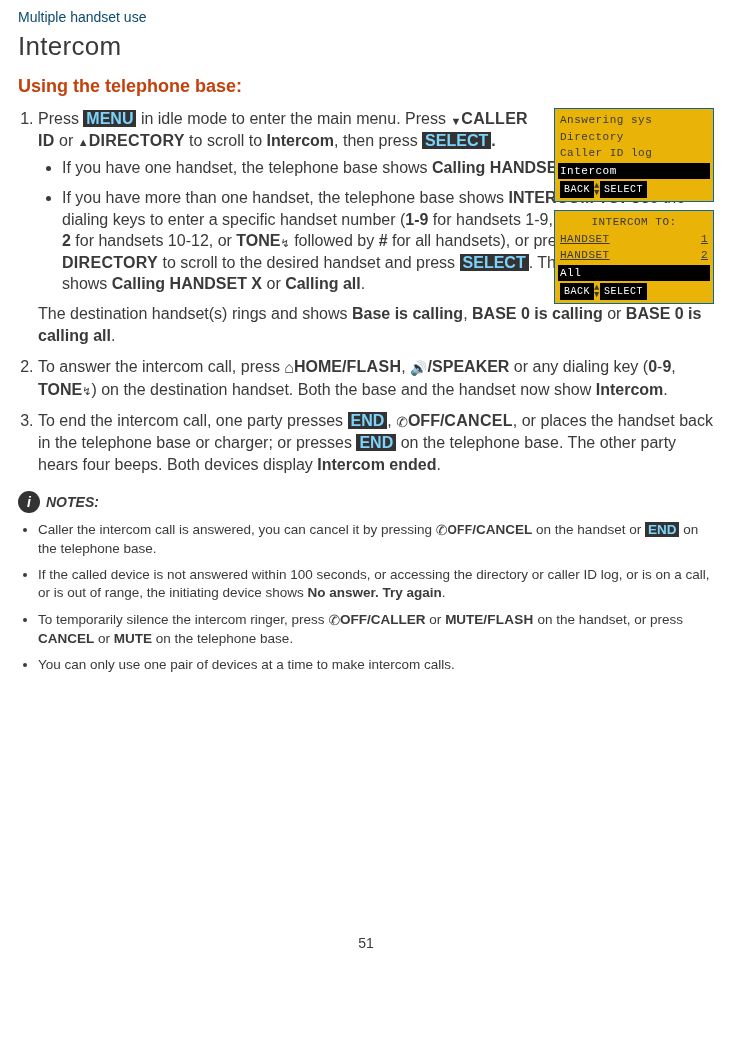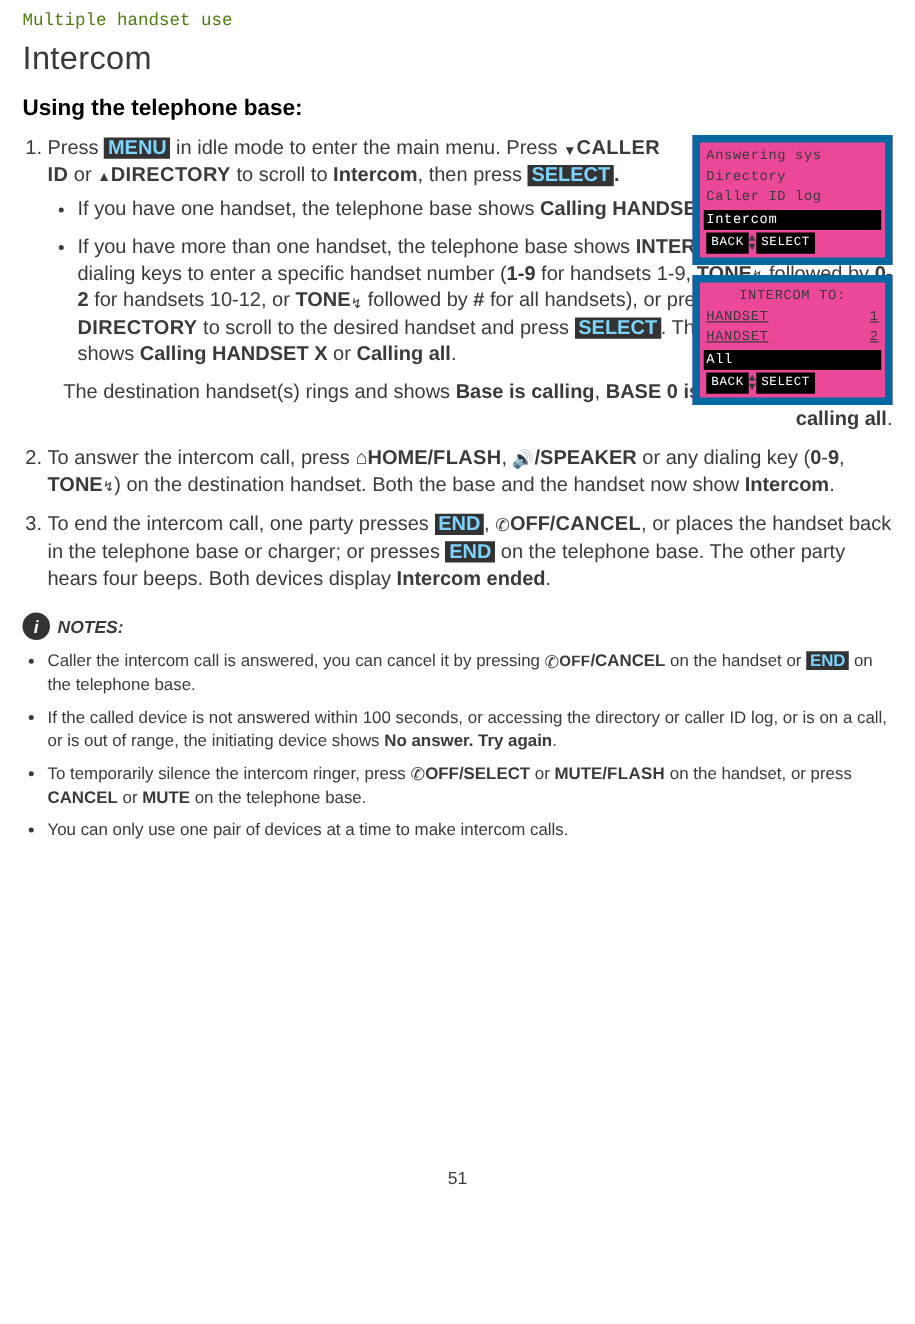--- a/index.html
+++ b/index.html
@@ -4,48 +4,48 @@
   <style>
     * { margin: 0; padding: 0; box-sizing: border-box; }
     body {
       font-family: Arial, Helvetica, sans-serif;
       width: 732px;
       padding: 8px 18px 20px 18px;
       color: #3a3a3a;
       font-size: 16px;
       line-height: 1.35;
     }
-    .breadcrumb { font-size: 14px; color: #4d7c0f; margin-bottom: 2px; font-family: Liberation Mono, monospace; }
+    .breadcrumb { font-size: 14px; color: #0c4a6e; margin-bottom: 2px; }
     h1 { font-size: 26px; font-weight: normal; color: #3a3a3a; margin-bottom: 10px; letter-spacing: 0.3px; }
-    h2 { font-size: 18px; font-weight: bold; color: #000000; margin-bottom: 10px; }
+    h2 { font-size: 18px; font-weight: bold; color: #c2410c; margin-bottom: 10px; }
     .content { position: relative; }
     .screens { position: absolute; right: 0; top: 0; width: 160px; }
     .screen {
-      border: 6px solid #0369a1;
+      border: 1px solid #0369a1;
       margin-bottom: 8px;
       font-family: "Courier New", monospace;
       font-size: 11px;
       line-height: 1.5;
       padding: 3px 5px 3px 5px;
-      background: #ec4899;
+      background: #eab308;
       letter-spacing: 0.5px;
     }
     .screen .line { white-space: pre; }
     .screen .line-hl { background: #000; color: #fff; padding: 0 2px; display: block; margin: 1px -2px; }
     .screen .softkeys { display: flex; justify-content: flex-start; align-items: center; margin-top: 2px; }
     .screen .sk { display: inline-block; background: #000; color: #fff; padding: 1px 4px; font-size: 10px; }
     .screen .arrows { font-size: 9px; text-align: center; line-height: 0.8; }
     .screen .title-center { text-align: center; }
     .screen .row-split { display: flex; justify-content: space-between; text-decoration: underline; }
     ol.main { list-style: decimal; padding-left: 20px; }
     ol.main > li { margin-bottom: 10px; }
     ul.sub { list-style: disc; padding-left: 24px; margin-top: 6px; }
     ul.sub > li { margin-bottom: 8px; padding-right: 96px; }
     ul.sub > li:last-child { padding-right: 0; }
-    .para { margin-top: 6px; padding-right: 0; text-align: right; }
+    .para { margin-top: 6px; padding-right: 0; }
     .kbox { background: #333; color: #7dd3fc; padding: 0 3px; font-weight: bold; }
     .b { font-weight: bold; }
     .sc { font-variant: small-caps; letter-spacing: 0.3px; }
     .icon { display: inline-block; vertical-align: middle; font-size: 14px; }
     .tri-down::before { content: "▼"; font-size: 11px; }
     .tri-up::before { content: "▲"; font-size: 11px; }
     .arrow-ne::before { content: "↯"; font-size: 11px; }
     .home::before { content: "⌂"; font-size: 16px; }
     .speaker::before { content: "🔊"; font-size: 14px; }
     .off::before { content: "✆"; font-size: 14px; }
@@ -130,20 +130,20 @@
     <span class="notes-label">NOTES:</span>
   </div>
   <ul class="notes">
     <li>
       <span>Caller the intercom call is answered, you can cancel it by pressing </span><span class="icon off"></span><span class="b sc" style="font-size:12px">OFF</span><span class="b">/CANCEL</span><span> on the handset or </span><span class="kbox">END</span><span> on the telephone base.</span>
     </li>
     <li>
       <span>If the called device is not answered within 100 seconds, or accessing the directory or caller ID log, or is on a call, or is out of range, the initiating device shows </span><span class="b">No answer. Try again</span><span>.</span>
     </li>
     <li>
-      <span>To temporarily silence the intercom ringer, press </span><span class="icon off"></span><span class="b">OFF/SELECT</span><span> or </span><span class="b">MUTE/</span><span class="b sc">FLASH</span><span> on the handset, or press </span><span class="b">CANCEL</span><span> or </span><span class="b">MUTE</span><span> on the telephone base.</span>
+      <span>To temporarily silence the intercom ringer, press </span><span class="icon off"></span><span class="b">OFF/CALLER</span><span> or </span><span class="b">MUTE/</span><span class="b sc">FLASH</span><span> on the handset, or press </span><span class="b">CANCEL</span><span> or </span><span class="b">MUTE</span><span> on the telephone base.</span>
     </li>
     <li>You can only use one pair of devices at a time to make intercom calls.</li>
   </ul>
 
 </div>
 
 <div class="page-num">51</div>
 
 </body></html>

